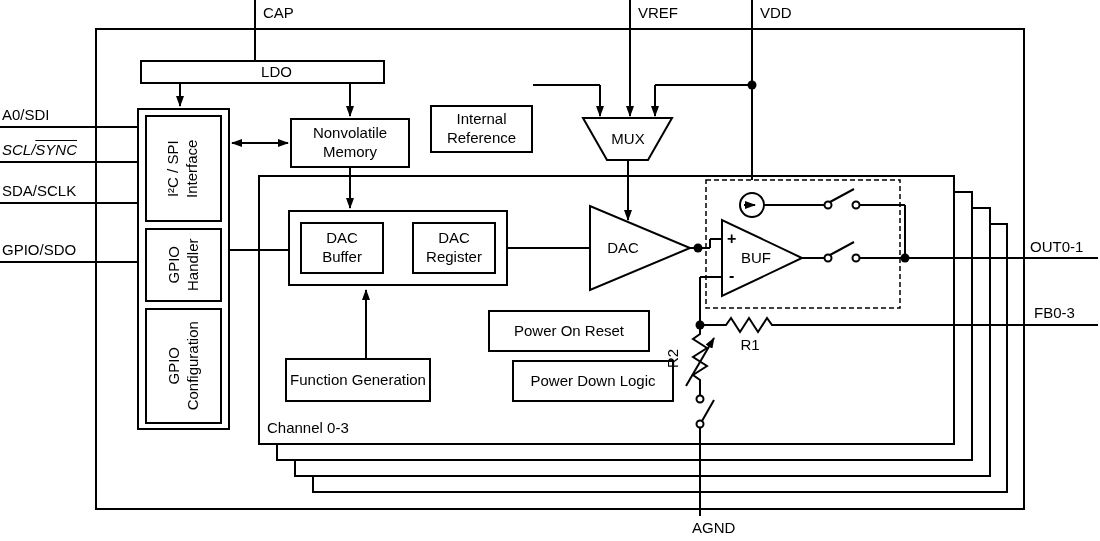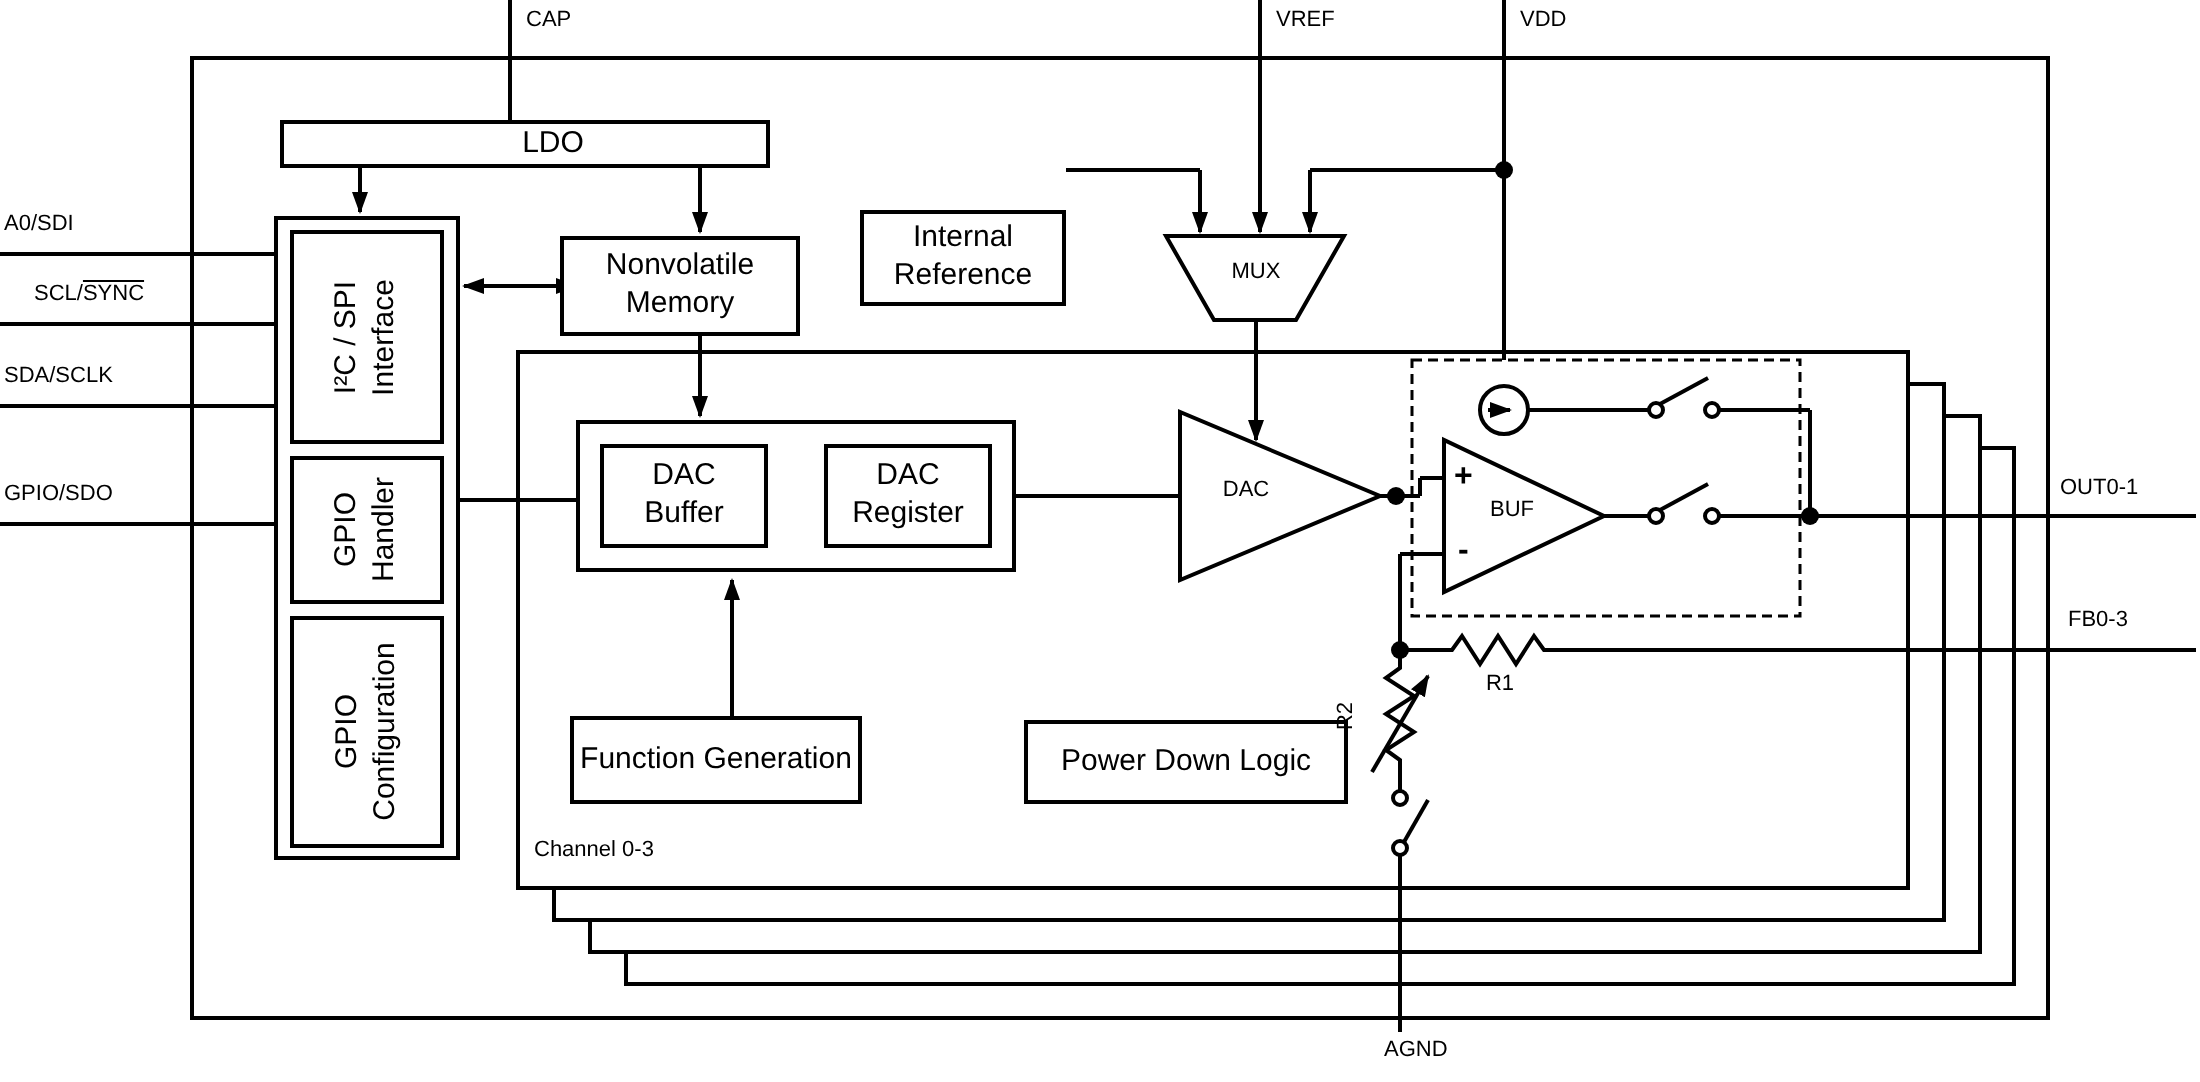--- a/index.html
+++ b/index.html
@@ -9,21 +9,21 @@
   }
   .rect{position:absolute;background:#fff;border:2px solid #000;box-sizing:border-box;}
   .outline{position:absolute;border:2px solid #000;box-sizing:border-box;background:transparent;}
   .box{
     position:absolute;background:#fff;border:2px solid #000;box-sizing:border-box;
     display:flex;align-items:center;justify-content:center;text-align:center;
     font-size:15px;line-height:1.25;z-index:4;
   }
   .container-box{background:#fff;}
   .vtext{transform:rotate(-90deg);white-space:nowrap;text-align:center;}
-  .lab{position:absolute;font-size:11px;white-space:nowrap;z-index:5;}
+  .lab{position:absolute;font-size:15px;white-space:nowrap;z-index:5;}
   .ovl{text-decoration:overline;}
   svg.wires{position:absolute;left:0;top:0;z-index:3;pointer-events:none;}
   .z1{z-index:1}.z2{z-index:2}
   .sign{font-size:16px;font-weight:bold;line-height:1;}
 </style>
 </head>
 <body>
 
 <div id="stage">
 
@@ -115,21 +115,21 @@
     <span>LDO</span>
   </div>
 
   <div class="box" style="left:430px;top:60px;width:103px;height:48px;margin-top:45px;">
     <div>
       <div>Internal</div>
       <div>Reference</div>
     </div>
   </div>
 
-  <div class="box" style="left:280px;top:118px;width:120px;height:50px;">
+  <div class="box" style="left:290px;top:118px;width:120px;height:50px;">
     <div>
       <div>Nonvolatile</div>
       <div>Memory</div>
     </div>
   </div>
 
   <div class="box container-box" style="left:137px;top:108px;width:93px;height:322px;"></div>
   <div class="box" style="left:145px;top:115px;width:77px;height:107px;">
     <div class="vtext">
       <div>I²C / SPI</div>
@@ -156,20 +156,23 @@
       <div>Buffer</div>
     </div>
   </div>
   <div class="box" style="left:412px;top:222px;width:84px;height:52px;">
     <div>
       <div>DAC</div>
       <div>Register</div>
     </div>
   </div>
 
+  <div class="box" style="left:488px;top:310px;width:162px;height:42px;">
+    <span>Power On Reset</span>
+  </div>
   <div class="box" style="left:512px;top:360px;width:162px;height:42px;">
     <span>Power Down Logic</span>
   </div>
   <div class="box" style="left:285px;top:358px;width:146px;height:44px;">
     <span>Function Generation</span>
   </div>
 
   <svg class="wires" width="1100" height="541" viewBox="0 0 1100 541" style="z-index:5">
     <defs>
       <marker id="arr2" markerUnits="userSpaceOnUse" markerWidth="11" markerHeight="8" viewBox="0 0 11 8" refX="10" refY="4" orient="auto-start-reverse">
@@ -177,21 +180,21 @@
       </marker>
     </defs>
     <path d="M366,358 V290" stroke="#000" stroke-width="2" fill="none" marker-end="url(#arr2)"></path>
   </svg>
 
   <div class="lab" style="left:263px;top:4px;">CAP</div>
   <div class="lab" style="left:638px;top:4px;">VREF</div>
   <div class="lab" style="left:760px;top:4px;text-align:center;">VDD</div>
 
   <div class="lab" style="left:2px;top:106px;">A0/SDI</div>
-  <div class="lab" style="left:17px;top:141px;">
+  <div class="lab" style="left:2px;top:141px;font-style:italic;">
     <span>SCL/</span><span class="ovl">SYNC</span>
   </div>
   <div class="lab" style="left:2px;top:182px;">SDA/SCLK</div>
   <div class="lab" style="left:2px;top:241px;">GPIO/SDO</div>
 
   <div class="lab" style="left:1030px;top:238px;">OUT0-1</div>
   <div class="lab" style="left:1034px;top:304px;">FB0-3</div>
   <div class="lab" style="left:692px;top:519px;">AGND</div>
 
   <div class="lab" style="left:583px;top:130px;width:90px;text-align:center;">MUX</div>

